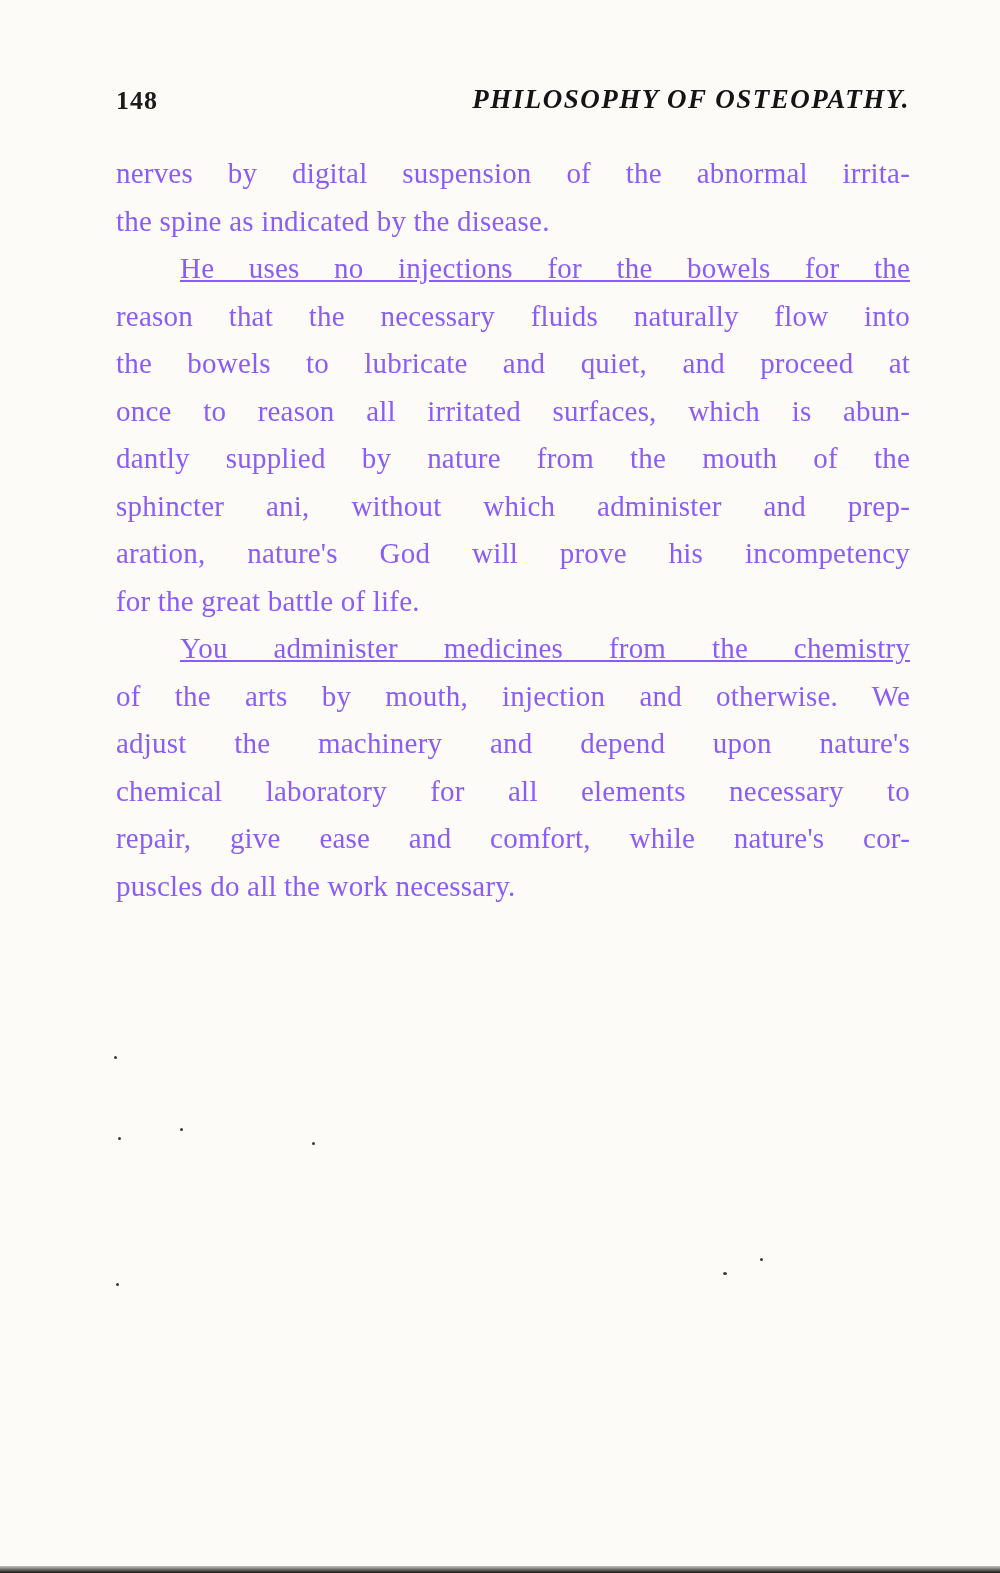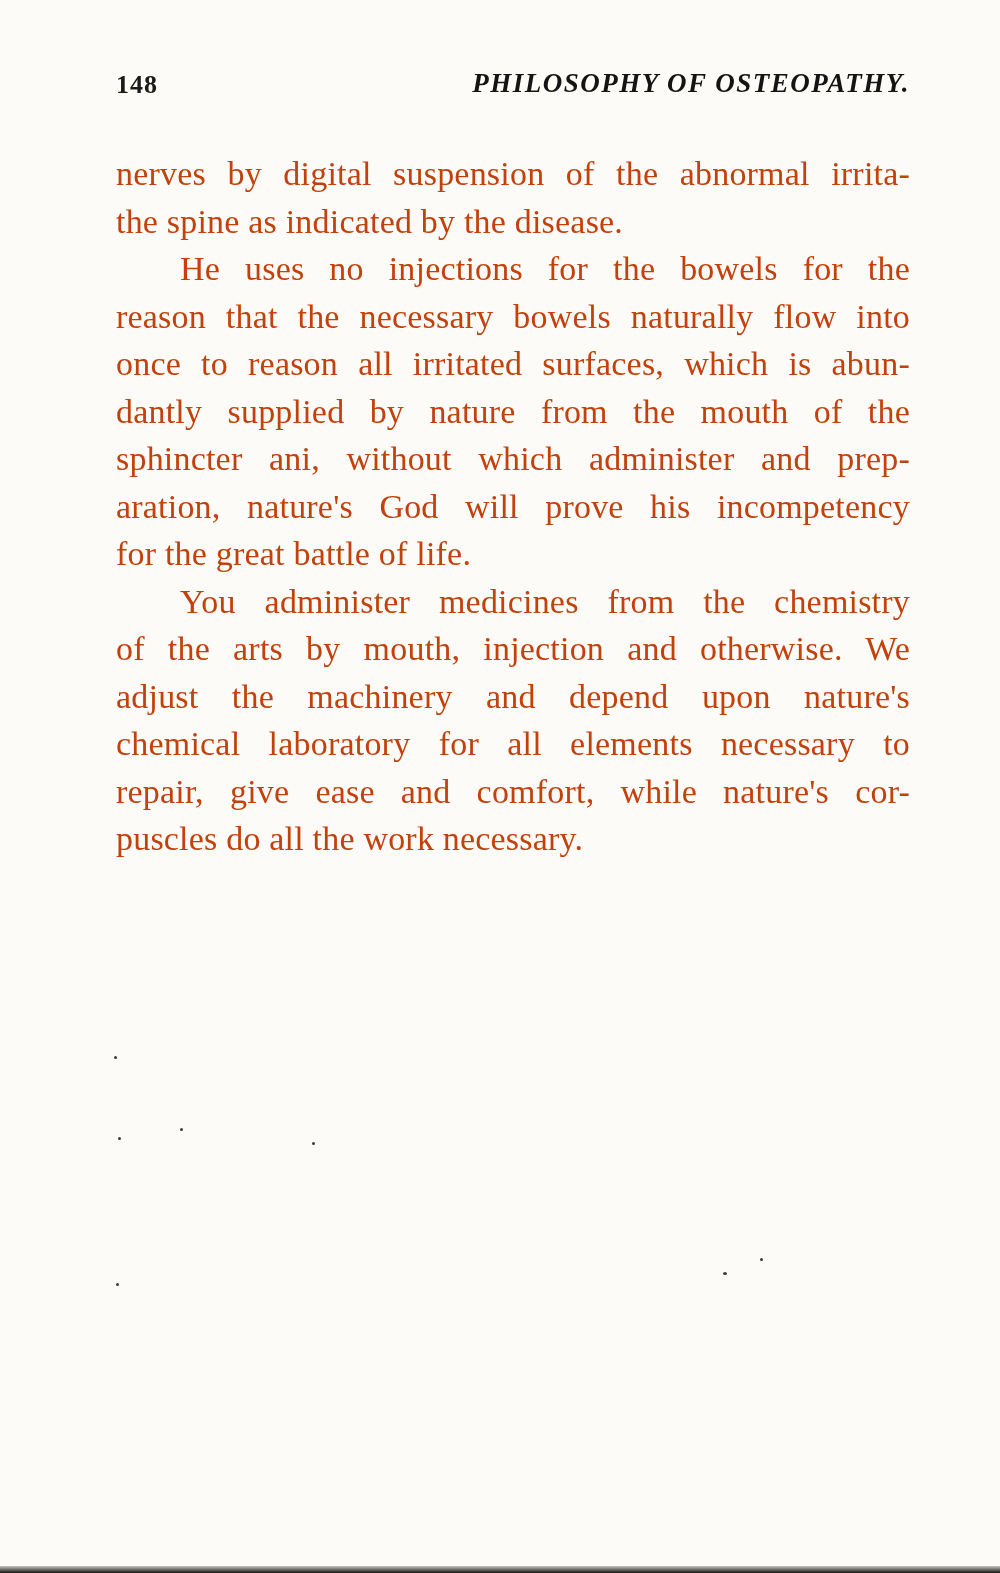--- a/index.html
+++ b/index.html
@@ -12,21 +12,21 @@
     position: relative;
     width: 1000px;
     height: 1573px;
     margin: 0 auto;
     background: #fcfbf7;
     overflow: hidden;
     color: #161616;
   }
   .header-row {
     position: absolute;
-    top: 68px;
+    top: 84px;
     left: 116px;
     width: 794px;
     height: 36px;
     font-family: Liberation Serif, serif;
   }
   .page-number {
     position: absolute;
     left: 0;
     top: 2px;
     font-size: 26px;
@@ -44,36 +44,37 @@
     font-style: italic;
     letter-spacing: 1.5px;
     color: #141414;
     white-space: nowrap;
   }
   .body-text {
     position: absolute;
     top: 150px;
     left: 116px;
     width: 794px;
-    font-size: 34px;
+    font-size: 29px;
     line-height: 47.5px;
     letter-spacing: 0.2px;
-    color: #c2410c;
+    color: #8b5cf6;
   }
   .line {
     text-align: justify;
     text-align-last: justify;
     white-space: normal;
   }
   .line.last {
     text-align: justify;
     text-align-last: left;
   }
   .line.indent {
     text-indent: 64px;
+    text-decoration: underline;
   }
   .speck {
     position: absolute;
     background: #3a3a38;
     border-radius: 50%;
   }
   .bottom-edge {
     position: absolute;
     left: 0;
     right: 0;
@@ -91,21 +92,22 @@
     <div class="page-number">148</div>
     <div class="running-title">PHILOSOPHY OF OSTEOPATHY.</div>
   </div>
 
   <div class="body-text">
 
     <div class="line">nerves by digital suspension of the abnormal irrita-</div>
     <div class="line last">the spine as indicated by the disease.</div>
 
     <div class="line indent">He uses no injections for the bowels for the</div>
-    <div class="line">reason that the necessary bowels naturally flow into</div>
+    <div class="line">reason that the necessary fluids naturally flow into</div>
+    <div class="line">the bowels to lubricate and quiet, and proceed at</div>
     <div class="line">once to reason all irritated surfaces, which is abun-</div>
     <div class="line">dantly supplied by nature from the mouth of the</div>
     <div class="line">sphincter ani, without which administer and prep-</div>
     <div class="line">aration, nature's God will prove his incompetency</div>
     <div class="line last">for the great battle of life.</div>
 
     <div class="line indent">You administer medicines from the chemistry</div>
     <div class="line">of the arts by mouth, injection and otherwise. We</div>
     <div class="line">adjust the machinery and depend upon nature's</div>
     <div class="line">chemical laboratory for all elements necessary to</div>

